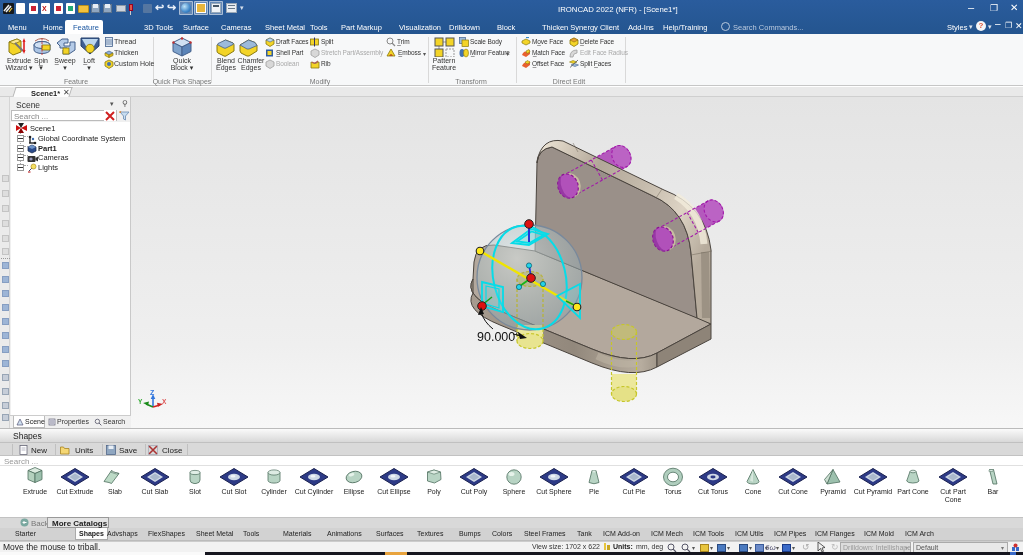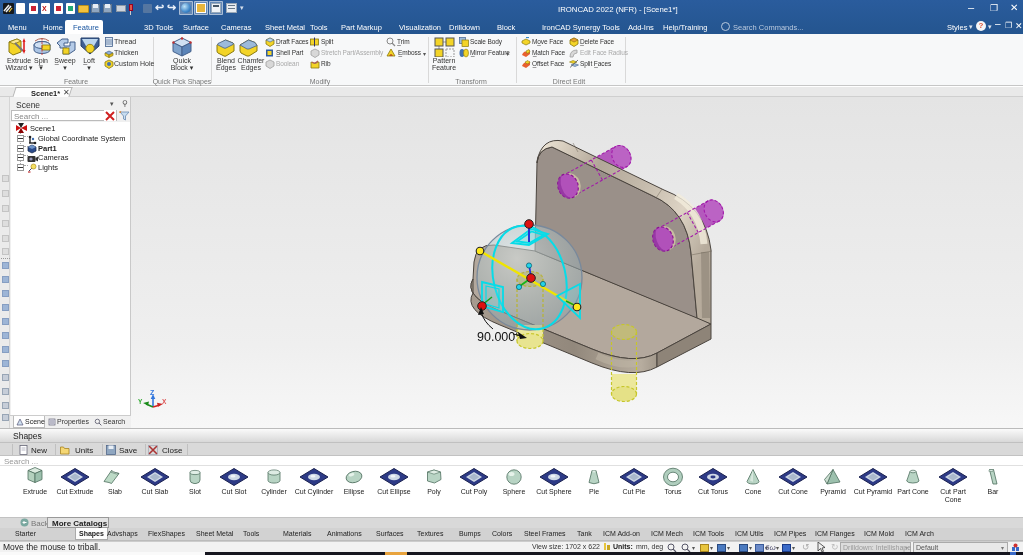--- a/index.html
+++ b/index.html
@@ -56,21 +56,21 @@
 <div class="a" style="left:113px;top:38px;font-size:7.5px;color:#fff;">Sketch</div>
 <div class="a" style="left:144px;top:23px;font-size:7.5px;color:#fff;">3D Tools</div>
 <div class="a" style="left:183px;top:23px;font-size:7.5px;color:#fff;">Surface</div>
 <div class="a" style="left:221px;top:23px;font-size:7.5px;color:#fff;">Cameras</div>
 <div class="a" style="left:265px;top:23px;font-size:7.5px;color:#fff;">Sheet Metal</div>
 <div class="a" style="left:310px;top:23px;font-size:7.5px;color:#fff;">Tools</div>
 <div class="a" style="left:341px;top:23px;font-size:7.5px;color:#fff;">Part Markup</div>
 <div class="a" style="left:399px;top:23px;font-size:7.5px;color:#fff;">Visualization</div>
 <div class="a" style="left:449px;top:23px;font-size:7.5px;color:#fff;">Drilldown</div>
 <div class="a" style="left:497px;top:23px;font-size:7.5px;color:#fff;">Block</div>
-<div class="a" style="left:542px;top:23px;font-size:7.5px;color:#fff;">IronCAD Synergy Tools</div>
+<div class="a" style="left:542px;top:23px;font-size:7.5px;color:#fff;">Thicken Synergy Client</div>
 <div class="a" style="left:628px;top:23px;font-size:7.5px;color:#fff;">Add-Ins</div>
 <div class="a" style="left:663px;top:23px;font-size:7.5px;color:#fff;">Help/Training</div>
 <div class="a" style="left:721px;top:22px;width:9px;height:9px;border:1.2px solid #b9c9de;border-radius:50%;"></div>
 <div class="a" style="left:733px;top:23px;font-size:7.5px;color:#b9c9de;">Search Commands...</div>
 <div class="a wt" style="left:947px;top:23px;font-size:7.5px;">Styles</div>
 <div class="a wt" style="left:969px;top:23px;font-size:7px;opacity:.85;">▾</div>
 <div class="a" style="left:976px;top:21px;width:10px;height:10px;border-radius:50%;background:#f4f6f8;color:#e05535;font-size:8px;font-weight:bold;text-align:center;line-height:10px;">?</div>
 <div class="a wt" style="left:988px;top:23px;font-size:7px;opacity:.85;">▾</div>
 <div class="a wt" style="left:995px;top:18px;font-size:10px;">–</div>
 <div class="a wt" style="left:1005px;top:21px;font-size:8px;">❐</div>

